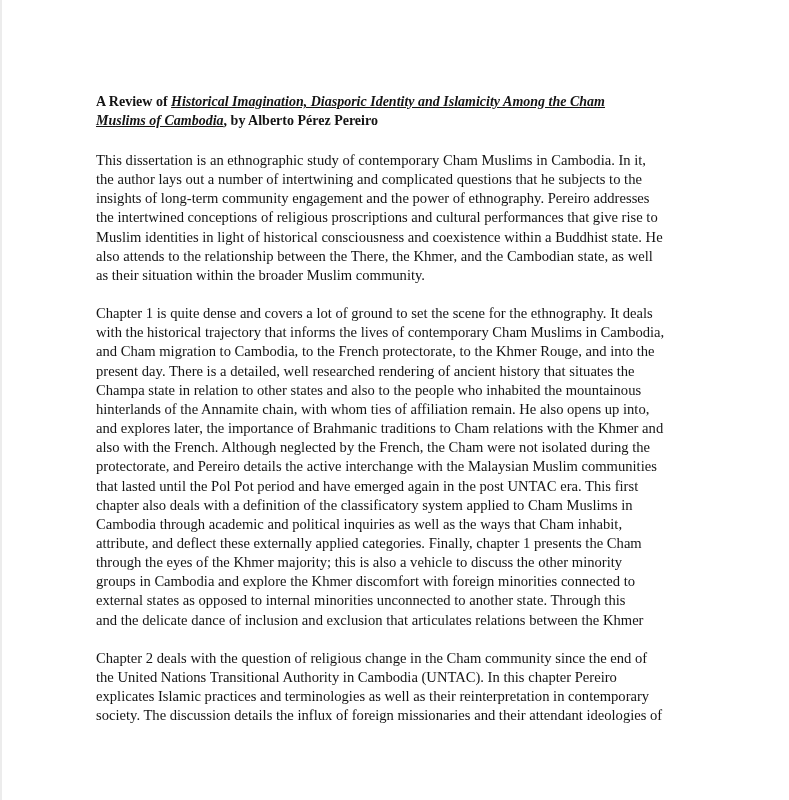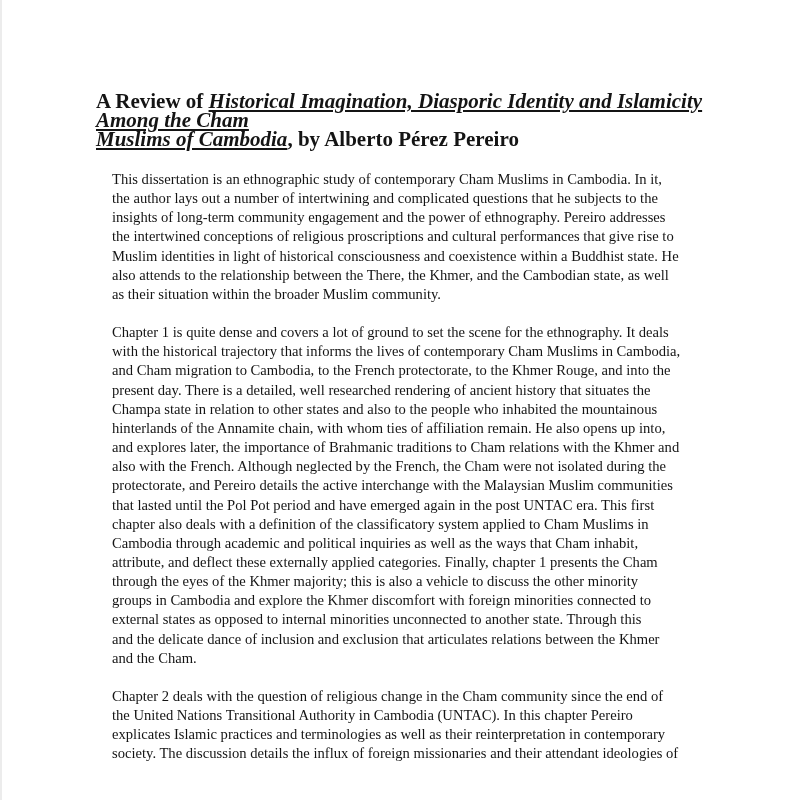--- a/index.html
+++ b/index.html
@@ -20,36 +20,35 @@
     left: 94px;
     top: 92px;
     width: 620px;
     font-family: "Liberation Serif", "DejaVu Serif", serif;
     color: #141414;
     font-size: 14.6px;
     line-height: 19.15px;
   }
   .title {
     font-weight: bold;
-    font-size: 21px;
+    font-size: 14px;
     line-height: 19px;
     margin: 0 0 21px 0;
   }
   .title .book {
     font-style: italic;
     text-decoration: underline;
   }
   p {
     margin: 0 0 19px 0;
     white-space: normal;
   }
   .line {
     display: block;
     white-space: nowrap;
-    margin-left: 16px;
   }
 </style>
 </head>
 <body>
 
 <div class="page">
   <div class="title">
     <span>A Review of </span><span class="book">Historical Imagination, Diasporic Identity and Islamicity Among the Cham</span><br>
     <span class="book">Muslims of Cambodia</span><span>, by Alberto Pérez Pereiro</span>
   </div>
@@ -74,21 +73,20 @@
       <span class="line">also with the French. Although neglected by the French, the Cham were not isolated during the</span>
       <span class="line">protectorate, and Pereiro details the active interchange with the Malaysian Muslim communities</span>
       <span class="line">that lasted until the Pol Pot period and have emerged again in the post UNTAC era. This first</span>
       <span class="line">chapter also deals with a definition of the classificatory system applied to Cham Muslims in</span>
       <span class="line">Cambodia through academic and political inquiries as well as the ways that Cham inhabit,</span>
       <span class="line">attribute, and deflect these externally applied categories. Finally, chapter 1 presents the Cham</span>
       <span class="line">through the eyes of the Khmer majority; this is also a vehicle to discuss the other minority</span>
       <span class="line">groups in Cambodia and explore the Khmer discomfort with foreign minorities connected to</span>
       <span class="line">external states as opposed to internal minorities unconnected to another state. Through this</span>
       <span class="line">and the delicate dance of inclusion and exclusion that articulates relations between the Khmer</span>
-      <span class="line">and the Cham.</span>
     </p>
   <p>
       <span class="line">Chapter 2 deals with the question of religious change in the Cham community since the end of</span>
       <span class="line">the United Nations Transitional Authority in Cambodia (UNTAC). In this chapter Pereiro</span>
       <span class="line">explicates Islamic practices and terminologies as well as their reinterpretation in contemporary</span>
       <span class="line">society. The discussion details the influx of foreign missionaries and their attendant ideologies of</span>
     </p>
 </div>
 
 </body></html>

